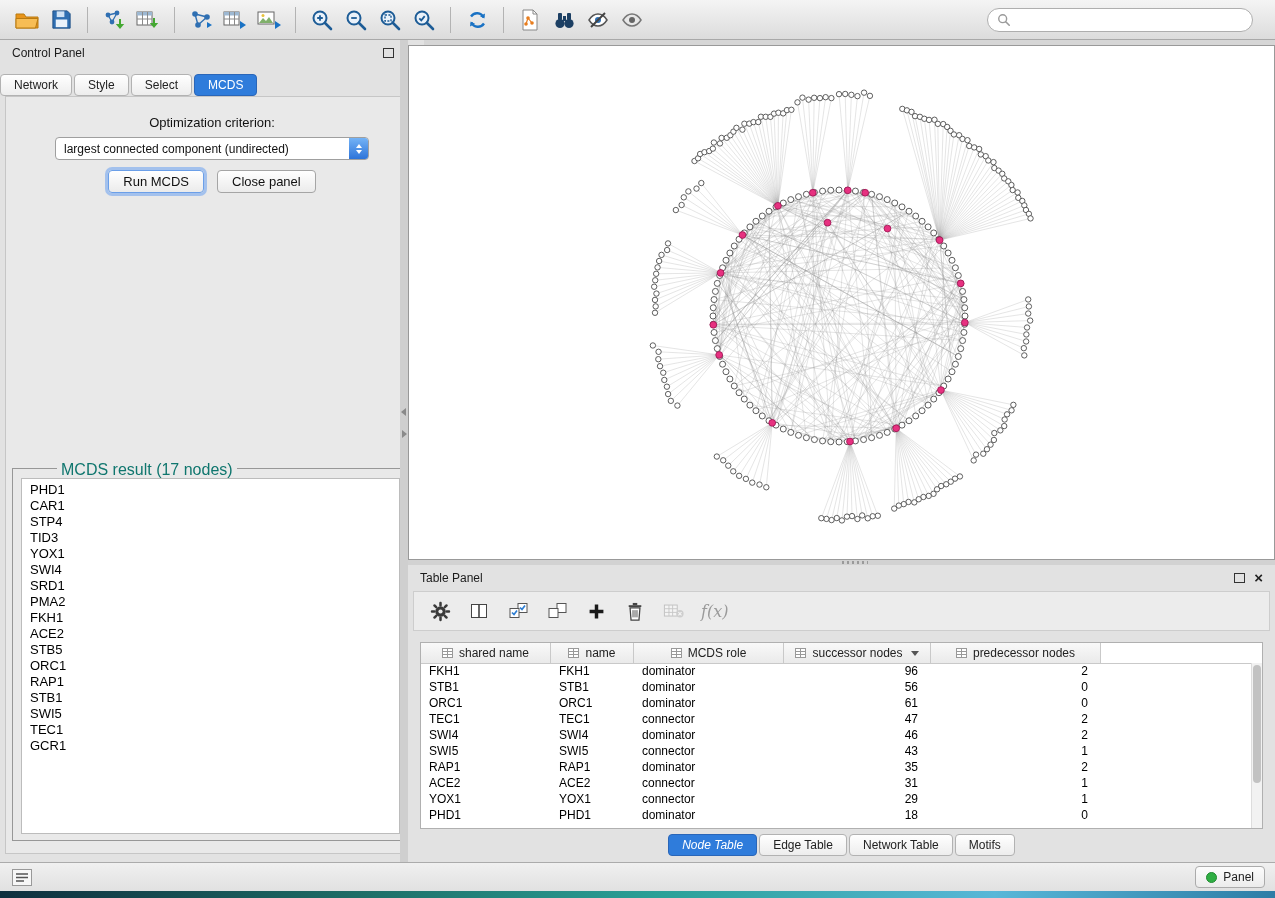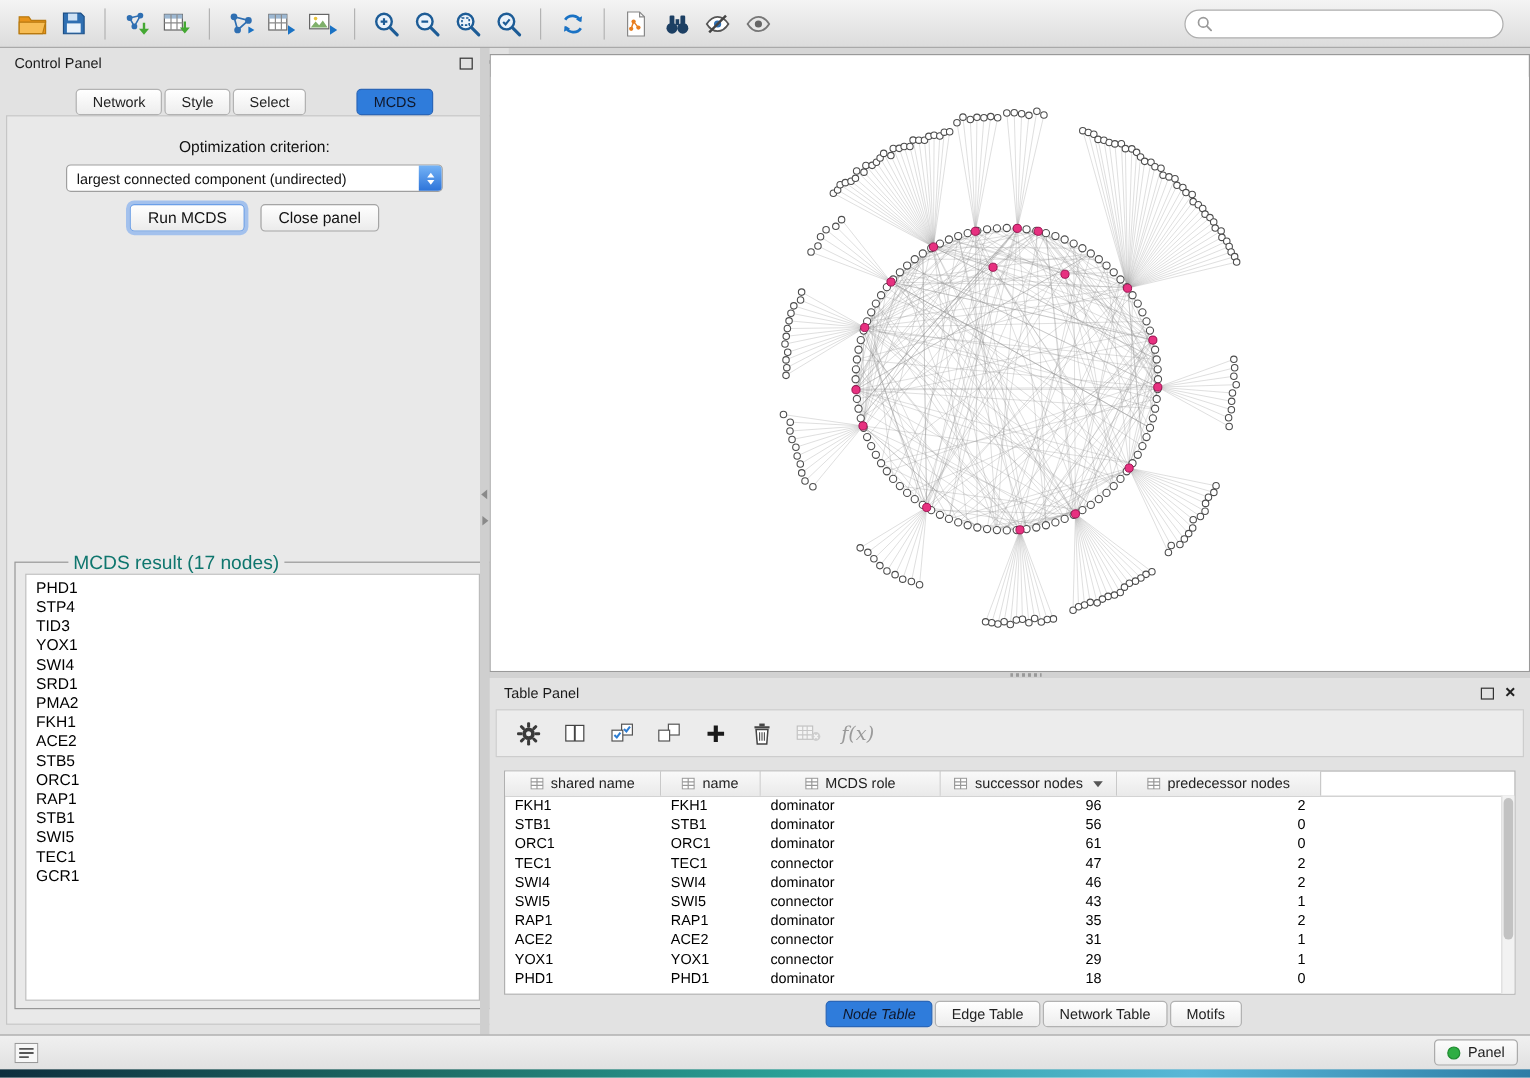--- a/index.html
+++ b/index.html
@@ -19,24 +19,24 @@
   .search-box{margin-left:auto;margin-right:12px;width:266px;height:24px;background:#fff;
     border:1px solid #aeaeae;border-radius:13px;display:flex;align-items:center;padding:0 9px;box-sizing:border-box;gap:6px;}
   .search-box input{border:none;outline:none;flex:1;font-size:12px;background:transparent;font-family:"Liberation Sans",sans-serif;}
 
   
   .control-panel{position:absolute;left:0;top:40px;width:424px;bottom:29px;background:#e2e2e2;}
   .panel-header{height:26px;display:flex;align-items:center;padding:0 12px;font-size:12px;color:#1b1b1b;}
   .panel-header .win-btns{margin-left:auto;display:flex;align-items:center;gap:9px;}
   .float-btn{width:9px;height:8px;border:1.5px solid #333;}
   .close-btn{font-size:15px;font-weight:bold;color:#222;line-height:10px;}
-  .seg-tabs{position:absolute;top:34px;left:0;right:0;display:flex;justify-content:center;gap:2px;z-index:2;}
+  .seg-tabs{position:absolute;top:34px;left:0;right:0;display:flex;gap:2px;z-index:2;}
   .seg-tab{padding:3px 13px;font-size:12px;color:#222;background:linear-gradient(#ffffff,#ededed);
     border:1px solid #b2b2b2;border-radius:4px;}
-  .seg-tab.active{color:#0f172a;border-color:#2a66b8;background:#2f7cdb;margin-left:40px;}
+  .seg-tab.active{color:#ffffff;border-color:#2a66b8;background:#2f7cdb;}
   .cp-content{position:absolute;top:56px;left:5px;right:5px;bottom:8px;background:#e9e9e9;border:1px solid #c6c6c6;}
   .opt-label{position:absolute;top:18px;left:0;right:0;text-align:center;font-size:13px;color:#111;}
   .combo{position:absolute;top:40px;left:50%;transform:translateX(-50%);width:314px;height:23px;background:#fff;
     border:1px solid #9f9f9f;border-radius:4px;box-sizing:border-box;display:flex;align-items:center;}
   .combo .combo-text{font-size:12px;padding-left:8px;color:#111;white-space:nowrap;}
   .stepper{position:absolute;right:0;top:0;bottom:0;width:19px;background:linear-gradient(#74b3f6,#2d74d9);
     border-radius:0 3px 3px 0;display:flex;flex-direction:column;align-items:center;justify-content:center;gap:2px;}
   .tri-up{width:0;height:0;border-left:3.5px solid transparent;border-right:3.5px solid transparent;border-bottom:4px solid #fff;}
   .tri-down{width:0;height:0;border-left:3.5px solid transparent;border-right:3.5px solid transparent;border-top:4px solid #fff;}
   .btn-row{position:absolute;top:73px;left:0;right:0;display:flex;justify-content:center;gap:13px;}
@@ -264,20 +264,21 @@
         </span>
       </div>
       <div class="btn-row">
         <div class="btn focused">Run MCDS</div>
         <div class="btn">Close panel</div>
       </div>
       <div class="group-box">
         <span class="group-legend">MCDS result (17 nodes)</span>
         <div class="group-list">
             <div class="mcds-item">PHD1</div>
+            <div class="mcds-item">CAR1</div>
             <div class="mcds-item">STP4</div>
             <div class="mcds-item">TID3</div>
             <div class="mcds-item">YOX1</div>
             <div class="mcds-item">SWI4</div>
             <div class="mcds-item">SRD1</div>
             <div class="mcds-item">PMA2</div>
             <div class="mcds-item">FKH1</div>
             <div class="mcds-item">ACE2</div>
             <div class="mcds-item">STB5</div>
             <div class="mcds-item">ORC1</div>

